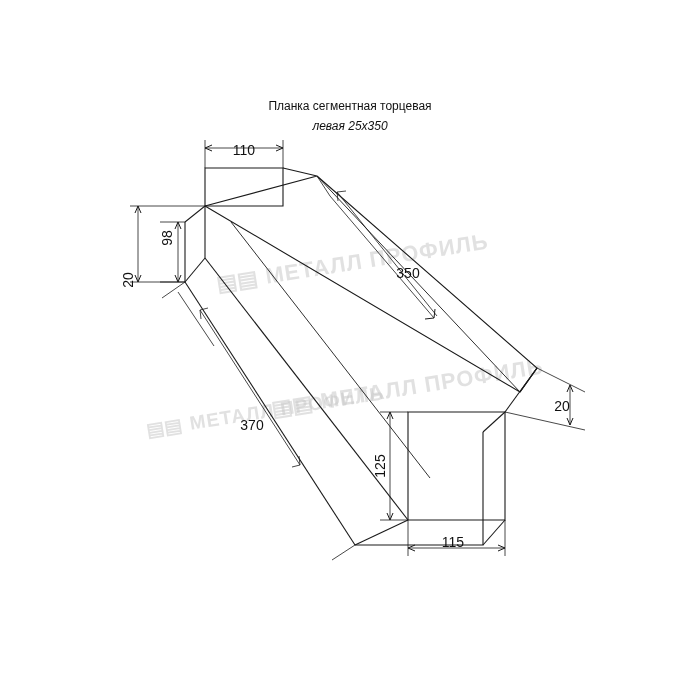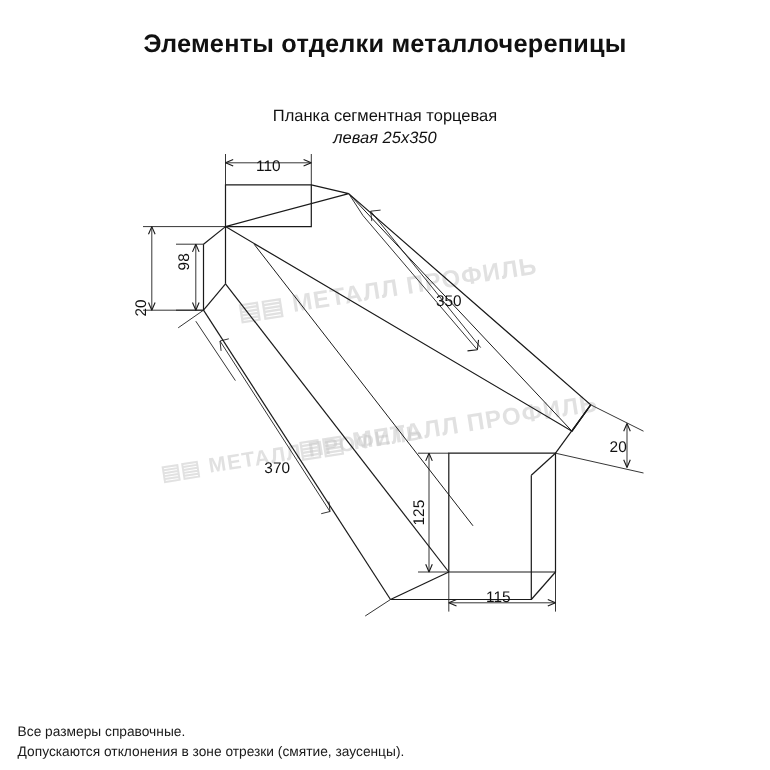--- a/index.html
+++ b/index.html
@@ -29,21 +29,21 @@
     font-weight: bold;
     letter-spacing: 0.2px;
     color: #111;
   }
   .subtitle {
     position: absolute;
     top: 96px;
     left: 0;
     width: 700px;
     text-align: center;
-    font-size: 15px;
+    font-size: 12px;
     line-height: 20px;
     color: #111;
   }
   .subtitle .l2 {
     display: block;
     font-style: italic;
   }
   .drawing {
     position: absolute;
     top: 0;
@@ -82,21 +82,20 @@
     font-family: "Liberation Sans", sans-serif;
     font-size: 14px;
     fill: #111;
   }
 </style>
 </head>
 <body>
 
 <div class="page">
 
-  <div class="title">Элементы отделки металлочерепицы</div>
 
   <div class="subtitle">
     <span>Планка сегментная торцевая</span>
     <span class="l2">левая 25х350</span>
   </div>
 
   <div class="wm wm1">
     <span class="glyph">▤▤</span><span>МЕТАЛЛ ПРОФИЛЬ</span>
   </div>
   <div class="wm wm2">
@@ -186,18 +185,14 @@
       <text x="172" y="238" text-anchor="middle" transform="rotate(-90 172 238)">98</text>
       <text x="133" y="280" text-anchor="middle" transform="rotate(-90 133 280)">20</text>
       <text x="408" y="278" text-anchor="middle">350</text>
       <text x="252" y="430" text-anchor="middle">370</text>
       <text x="562" y="411" text-anchor="middle">20</text>
       <text x="385" y="466" text-anchor="middle" transform="rotate(-90 385 466)">125</text>
       <text x="453" y="547" text-anchor="middle">115</text>
     </g>
   </svg>
 
-  <div class="footnotes">
-    <div>Все размеры справочные.</div>
-    <div>Допускаются отклонения в зоне отрезки (смятие, заусенцы).</div>
-  </div>
 
 </div>
 
 </body></html>

